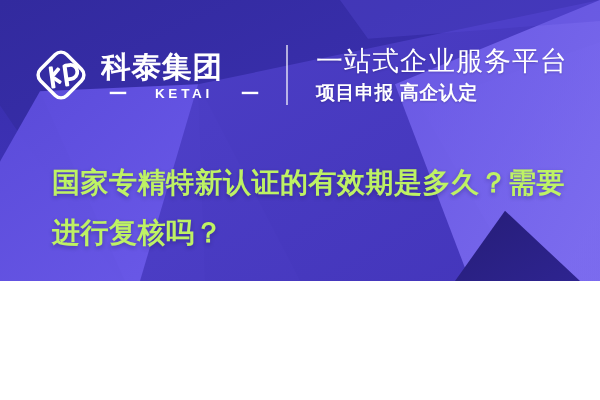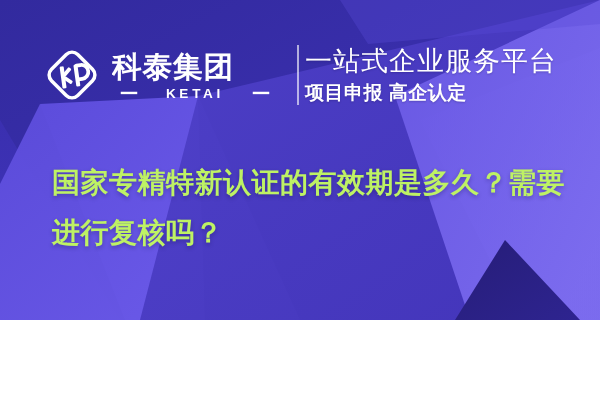--- a/index.html
+++ b/index.html
@@ -3,21 +3,21 @@
 <meta charset="utf-8">
 <style>
   html, body {
     margin: 0;
     padding: 0;
     background: #ffffff;
   }
   #banner {
     position: relative;
     width: 600px;
-    height: 320px;
+    height: 281px;
     overflow: hidden;
     background: #3a2fae;
     font-family: "Liberation Sans", "DejaVu Sans", sans-serif;
     user-select: none;
   }
   
   .bg-layer {
     position: absolute;
     inset: 0;
     width: 100%;
@@ -66,21 +66,21 @@
     width: 2px;
     height: 60px;
     background: rgba(255,255,255,0.62);
     flex: 0 0 2px;
   }
   .slogan-block {
     display: flex;
     flex-direction: column;
     align-items: flex-start;
     justify-content: center;
-    padding-left: 6px;
+    padding-left: 28px;
     gap: 2px;
   }
   .slogan-main {
     color: #ffffff;
     font-size: 27px;
     line-height: 34px;
     letter-spacing: 1px;
     font-weight: 400;
     white-space: nowrap;
     text-shadow: 0 1px 2px rgba(20,10,70,0.25);

